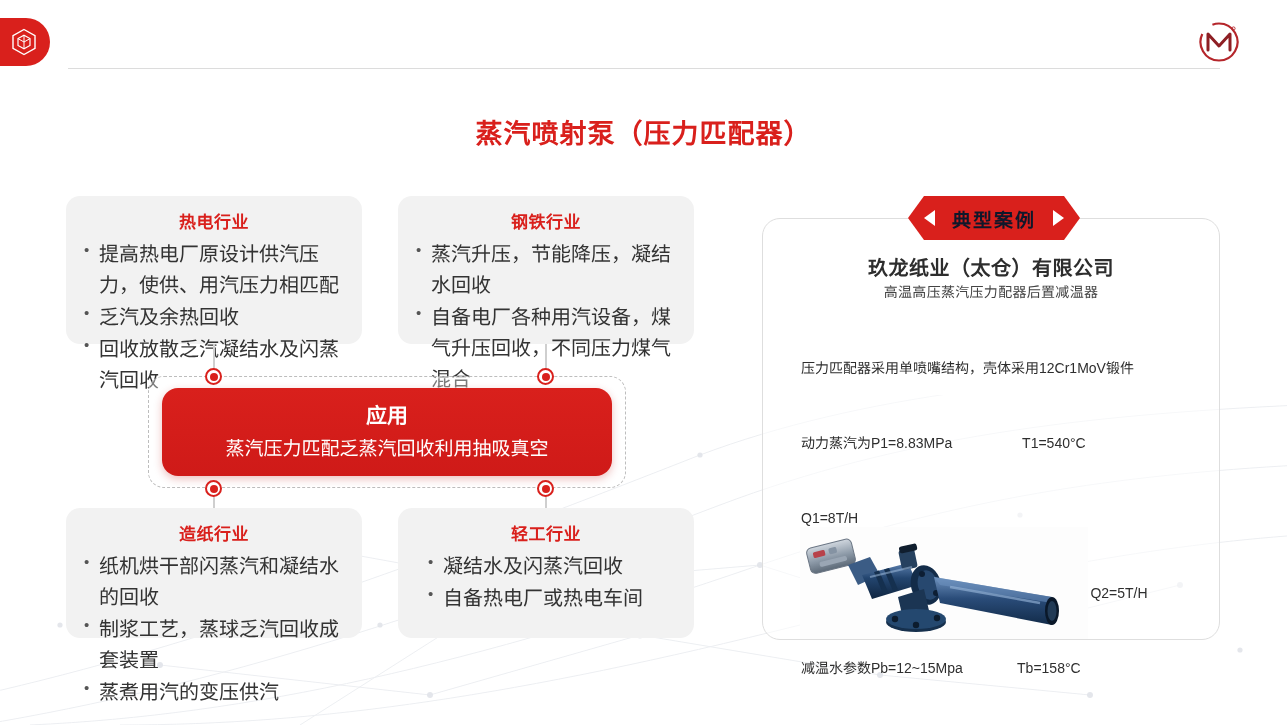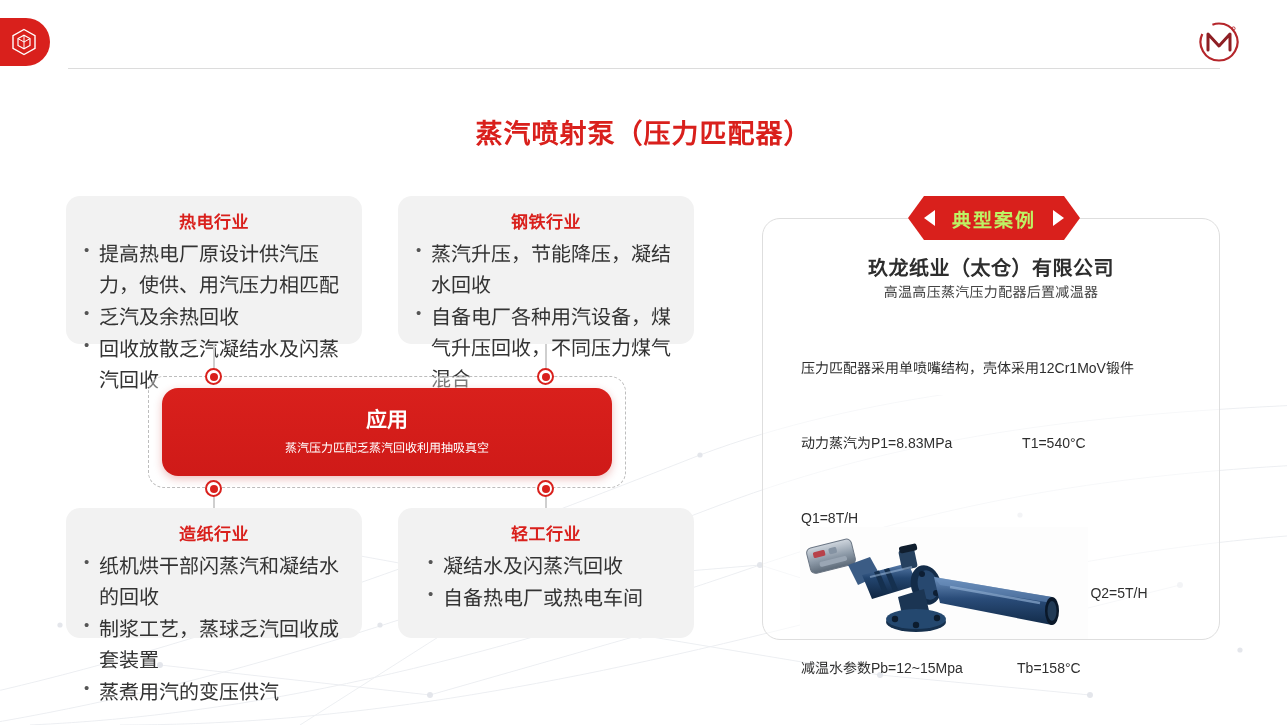--- a/index.html
+++ b/index.html
@@ -71,21 +71,21 @@
   .app-box{
     position:absolute;left:96px;top:192px;width:450px;height:88px;
     background:linear-gradient(180deg,#D9201C 0%,#cf1a18 100%);
     border-radius:16px;
     box-shadow:0 3px 8px rgba(190,30,25,.28);
     color:#fff;text-align:center;
     display:flex;flex-direction:column;align-items:center;justify-content:center;
     box-sizing:border-box;
   }
   .app-title{font-size:21px;font-weight:bold;line-height:1.25;}
-  .app-sub{font-size:12px;line-height:1.3;margin-top:8px;}
+  .app-sub{font-size:19px;line-height:1.3;margin-top:8px;}
   .dot{
     position:absolute;width:17px;height:17px;border-radius:50%;
     background:#ffffff;border:2px solid #D9201C;
     box-sizing:border-box;
     display:flex;align-items:center;justify-content:center;
   }
   .dot::after{
     content:"";width:8px;height:8px;border-radius:50%;background:#D9201C;
   }
   .conn{position:absolute;width:2px;background:#cfcfcf;}
@@ -112,21 +112,21 @@
   .case-panel{
     position:absolute;left:762px;top:218px;width:458px;height:422px;
     border:1px solid #dedede;border-radius:18px;
     background:rgba(255,255,255,.55);
     box-sizing:border-box;
   }
   .case-banner{
     position:absolute;left:908px;top:196px;
     width:172px;height:44px;
     background:#D9201C;
-    color:#bef264;font-size:19px;font-weight:bold;letter-spacing:2px;
+    color:#0f172a;font-size:19px;font-weight:bold;letter-spacing:2px;
     display:flex;align-items:center;justify-content:center;
     clip-path:polygon(0% 50%,16px 0%,calc(100% - 16px) 0%,100% 50%,calc(100% - 16px) 100%,16px 100%);
   }
   .banner-arrow{
     position:absolute;top:50%;transform:translateY(-50%);
     width:0;height:0;border-top:8px solid transparent;border-bottom:8px solid transparent;
   }
   .banner-arrow.left{left:16px;border-right:11px solid #fff;}
   .banner-arrow.right{right:16px;border-left:11px solid #fff;}
   .case-co{

